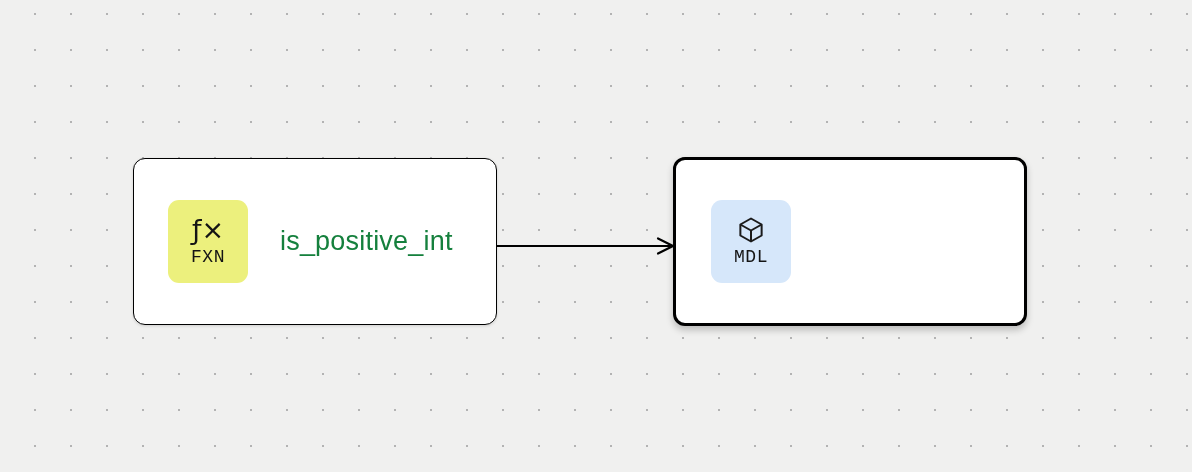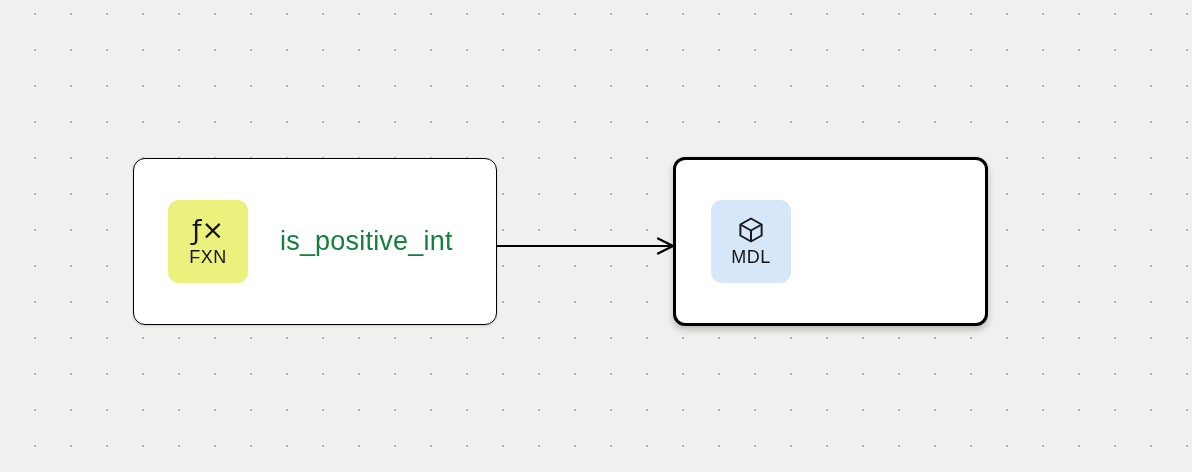--- a/index.html
+++ b/index.html
@@ -26,21 +26,21 @@
     box-shadow: 0 1px 3px rgba(0,0,0,0.14);
     cursor: grab;
   }
   .node-function {
     left: 133px; top: 158px;
     width: 364px; height: 167px;
     padding-left: 34px;
   }
   .node-model {
     left: 673px; top: 157px;
-    width: 315px; height: 169px;
+    width: 354px; height: 169px;
     padding-left: 35px;
     border-width: 3.5px;
     box-shadow: 0 4px 7px rgba(0,0,0,0.22);
   }
 
   .badge {
     width: 80px; height: 83px;
     border-radius: 11px;
     display: flex;
     flex-direction: column;
@@ -55,21 +55,21 @@
     font-size: 27px;
     line-height: 30px;
     color: #141414;
     font-family: "DejaVu Sans", sans-serif;
   }
   .badge-icon-svg {
     width: 30px; height: 30px;
     display: block;
   }
   .badge-text {
-    font-family: Liberation Sans, sans-serif;
+    font-family: Liberation Mono, monospace;
     font-size: 18px;
     line-height: 24px;
     color: #141414;
     letter-spacing: 0.5px;
   }
 
   .node-label {
     font-size: 27px;
     color: #15803d;
     margin-left: 32px;

